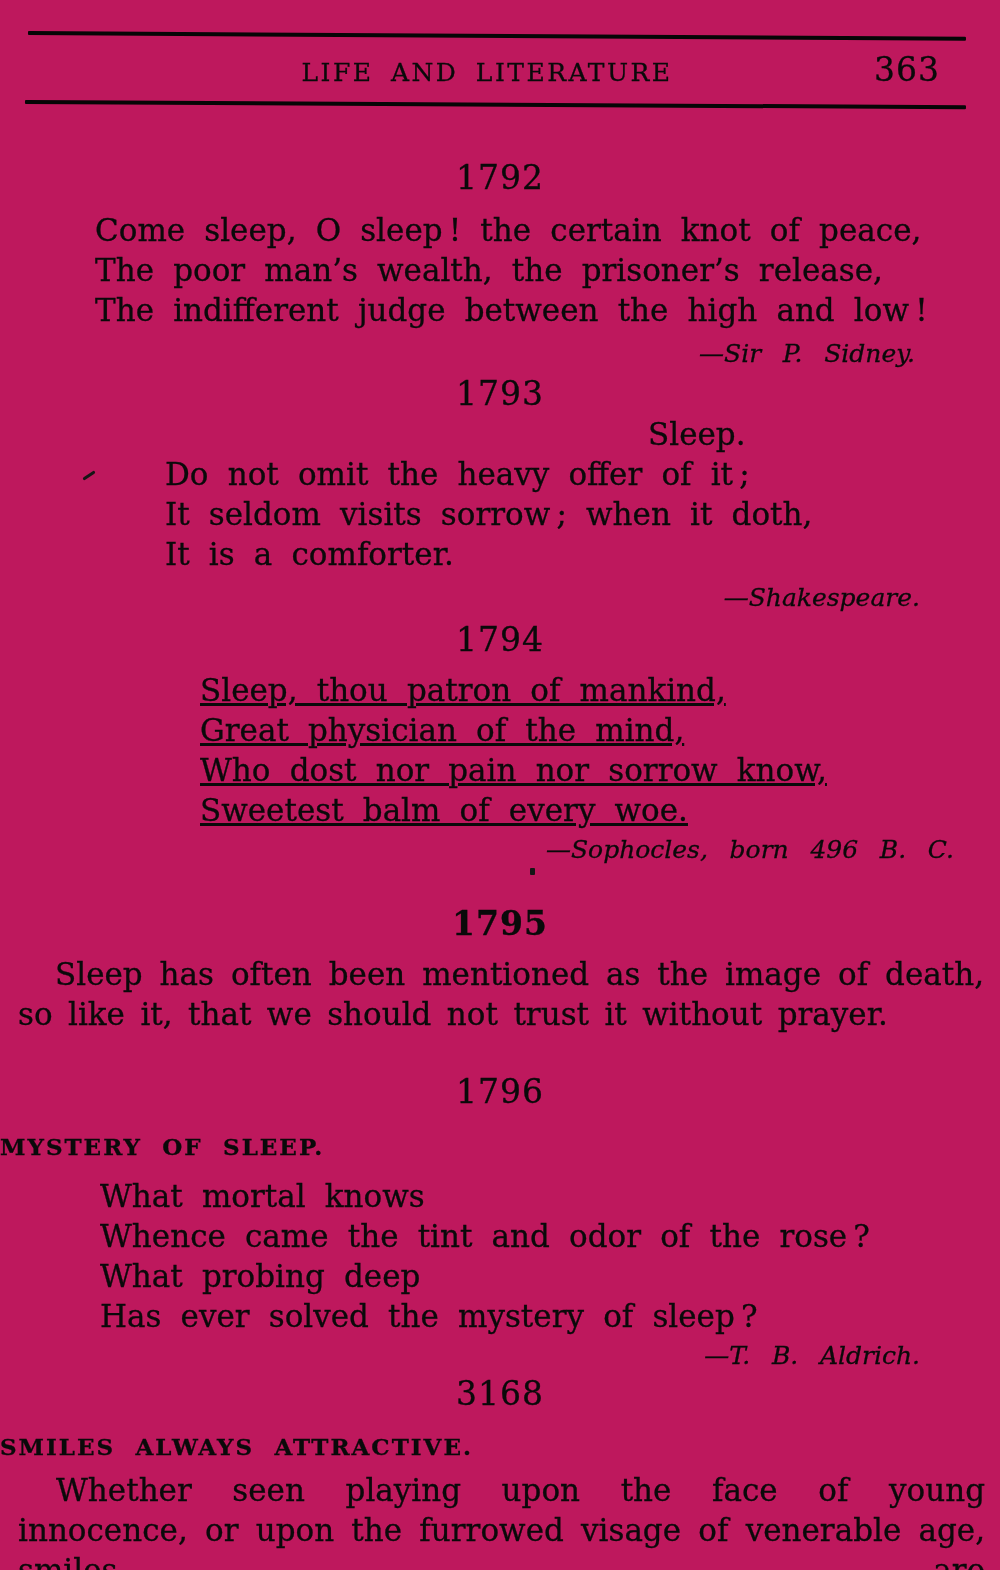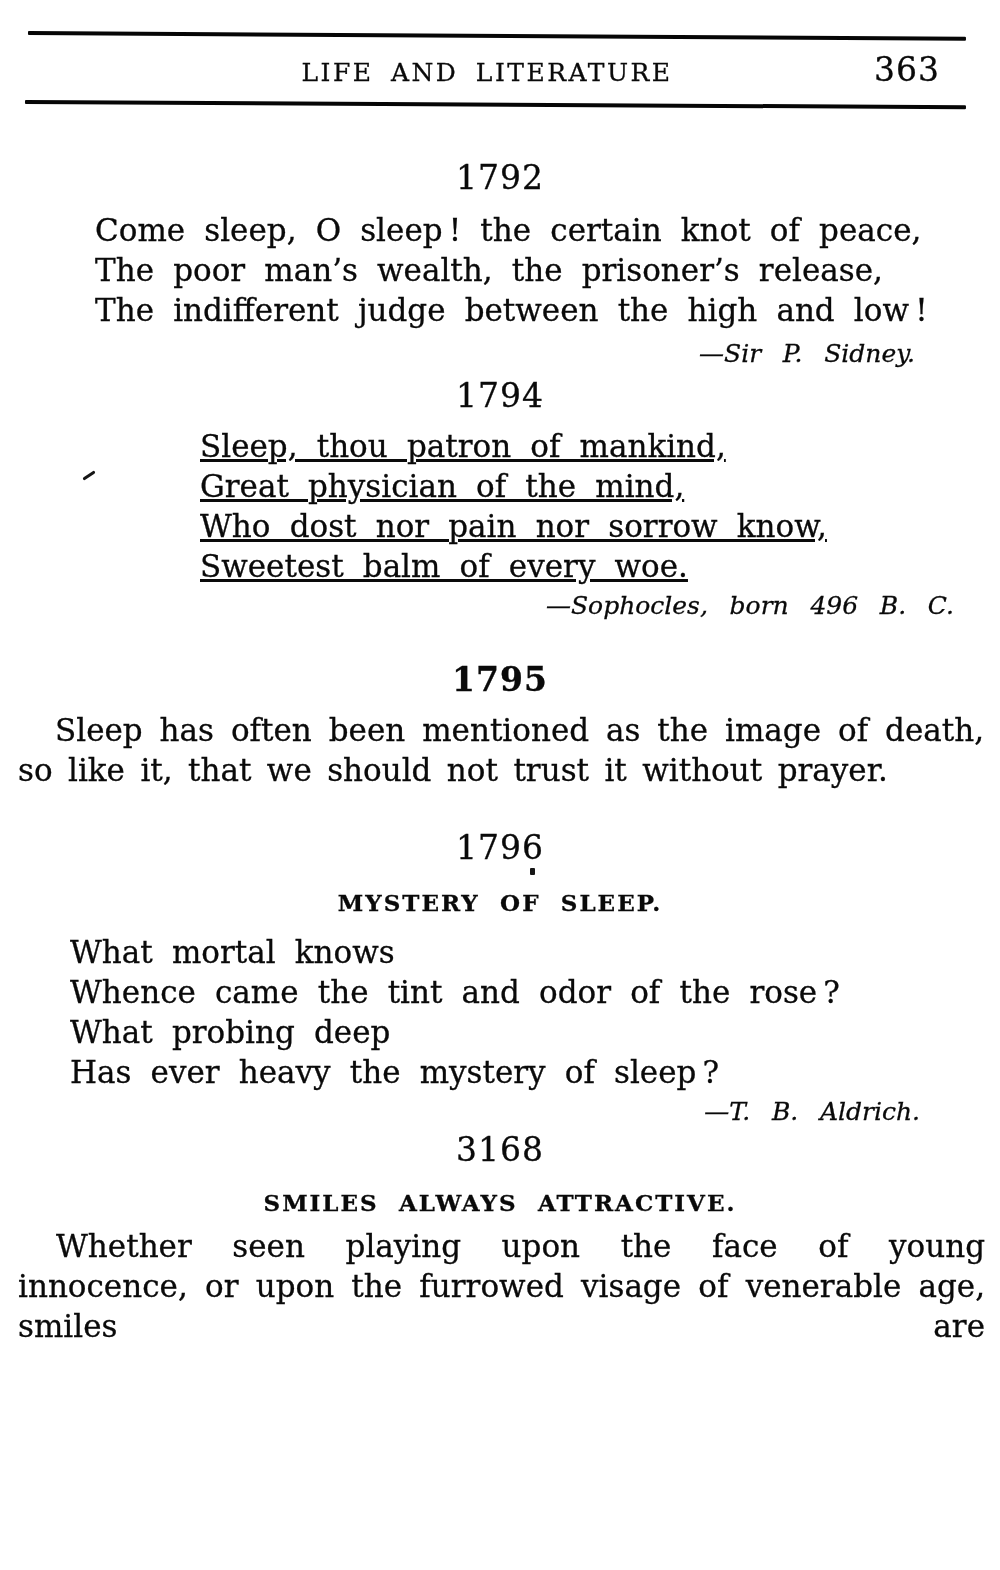--- a/index.html
+++ b/index.html
@@ -1,20 +1,20 @@
 <!DOCTYPE html>
 <html><head>
 <meta charset="utf-8">
 <style>
   html, body { margin:0; padding:0; background:#e8e8e8; }
   .page {
     position:relative;
     width:1000px; height:1570px;
     margin:0 auto;
-    background:#ffffff;
+    background:#be185d;
     color:#0a0a0a;
     font-family:"DejaVu Serif","Liberation Serif",serif;
     overflow:hidden;
     -webkit-text-stroke:0.3px #0a0a0a;
   }
 
   
   .rule { position:absolute; height:4px; background:#060606; border-radius:1px; }
   .rule-top { left:28px; width:938px; top:31px; transform:rotate(0.35deg); transform-origin:0 0; }
   .rule-mid { left:25px; width:941px; top:100px; transform:rotate(0.32deg); transform-origin:0 0; }
@@ -23,40 +23,40 @@
     position:absolute; top:58px; left:0; width:974px;
     text-align:center; font-size:25px; letter-spacing:2.5px; word-spacing:7px;
   }
   .page-num { position:absolute; top:50px; right:60px; font-size:33px; letter-spacing:1px; }
 
   .content { position:absolute; left:0; top:140px; width:1000px; }
 
   .sec-num { text-align:center; font-size:33px; line-height:36px; letter-spacing:1px; }
   .poem { font-size:31px; line-height:40px; word-spacing:0.30em; }
   .attr { font-style:italic; font-size:25px; line-height:40px; text-align:right; word-spacing:0.55em; }
-  .sec-title-sc { text-align:center; font-weight:bold; font-size:23px; line-height:30px; letter-spacing:2px; word-spacing:0.45em; }
+  .sec-title-sc { font-weight:bold; font-size:23px; line-height:30px; letter-spacing:2px; word-spacing:0.45em; }
   .title-inline { font-size:31px; line-height:40px; padding-left:648px; }
   .para { font-size:31px; line-height:40px; text-align:justify; word-spacing:0.18em; }
 
   
   .n1792 { margin-top:20px; }
   .p1792 { margin-top:14px; padding-left:95px; }
   .a1792 { margin-top:4px; padding-right:85px; }
   .n1793 { margin-top:2px; }
   .t1793 { margin-top:2px; }
   .p1793 { padding-left:165px; }
   .a1793 { margin-top:4px; padding-right:80px; }
   .n1794 { margin-top:4px; }
   .p1794 { margin-top:12px; padding-left:200px;text-decoration:underline; }
   .a1794 { margin-top:0; padding-right:46px; }
   .n1795 { margin-top:36px;font-weight:bold; }
   .g1795 { margin-top:12px; padding:0 16px 0 18px; text-indent:37px; }
   .n1796 { margin-top:40px; }
   .t1796 { margin-top:22px; }
-  .p1796 { margin-top:14px; padding-left:70px; }
+  .p1796 { margin-top:14px; padding-left:100px; }
   .a1796 { margin-top:0; padding-right:80px; }
   .n1797 { margin-top:0; }
   .t1797 { margin-top:20px; }
   .g1797 { margin-top:8px; padding:0 15px 0 18px; text-indent:38px; text-align-last:justify; }
 
   
   .artifact-tick {
     position:absolute; left:82px; top:474px; width:14px; height:3px;
     background:#161616; transform:rotate(-34deg); border-radius:2px;
   }
@@ -82,20 +82,30 @@
     <div>
       <div class="sec-num n1792">1792</div>
       <div class="poem p1792">
         <div>Come sleep, O sleep ! the certain knot of peace,</div>
         <div>The poor man’s wealth, the prisoner’s release,</div>
         <div>The indifferent judge between the high and low !</div>
       </div>
       <div class="attr a1792">—Sir P. Sidney.</div>
     </div>
 
+    <div>
+      <div class="sec-num n1793">1793</div>
+      <div class="title-inline t1793">Sleep.</div>
+      <div class="poem p1793">
+        <div>Do not omit the heavy offer of it ;</div>
+        <div>It seldom visits sorrow ; when it doth,</div>
+        <div>It is a comforter.</div>
+      </div>
+      <div class="attr a1793">—Shakespeare.</div>
+    </div>
 
     <div>
       <div class="sec-num n1794">1794</div>
       <div class="poem p1794">
         <div>Sleep, thou patron of mankind,</div>
         <div>Great physician of the mind,</div>
         <div>Who dost nor pain nor sorrow know,</div>
         <div>Sweetest balm of every woe.</div>
       </div>
       <div class="attr a1794">—Sophocles, born 496 B. C.</div>
@@ -106,21 +116,21 @@
       <div class="para g1795">Sleep has often been mentioned as the image of death, so like it, that we should not trust it without prayer.</div>
     </div>
 
     <div>
       <div class="sec-num n1796">1796</div>
       <div class="sec-title-sc t1796">MYSTERY OF SLEEP.</div>
       <div class="poem p1796">
         <div>What mortal knows</div>
         <div>Whence came the tint and odor of the rose ?</div>
         <div>What probing deep</div>
-        <div>Has ever heavy the mystery of sleep ?</div>
+        <div>Has ever solved the mystery of sleep ?</div>
       </div>
       <div class="attr a1796">—T. B. Aldrich.</div>
     </div>
 
     <div>
       <div class="sec-num n1797">3168</div>
       <div class="sec-title-sc t1797">SMILES ALWAYS ATTRACTIVE.</div>
       <div class="para g1797">Whether seen playing upon the face of young innocence, or upon the furrowed visage of venerable age, smiles are</div>
     </div>
 

